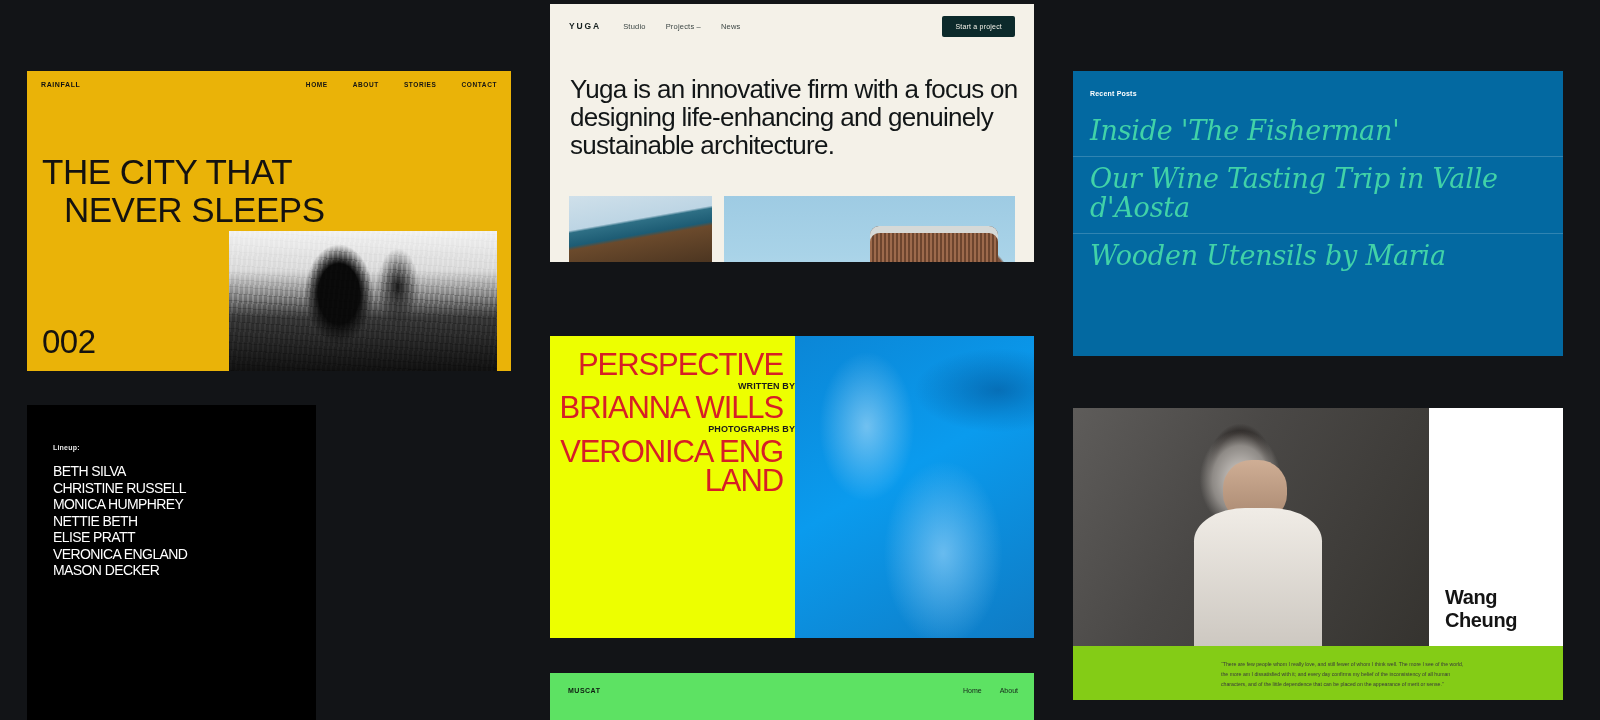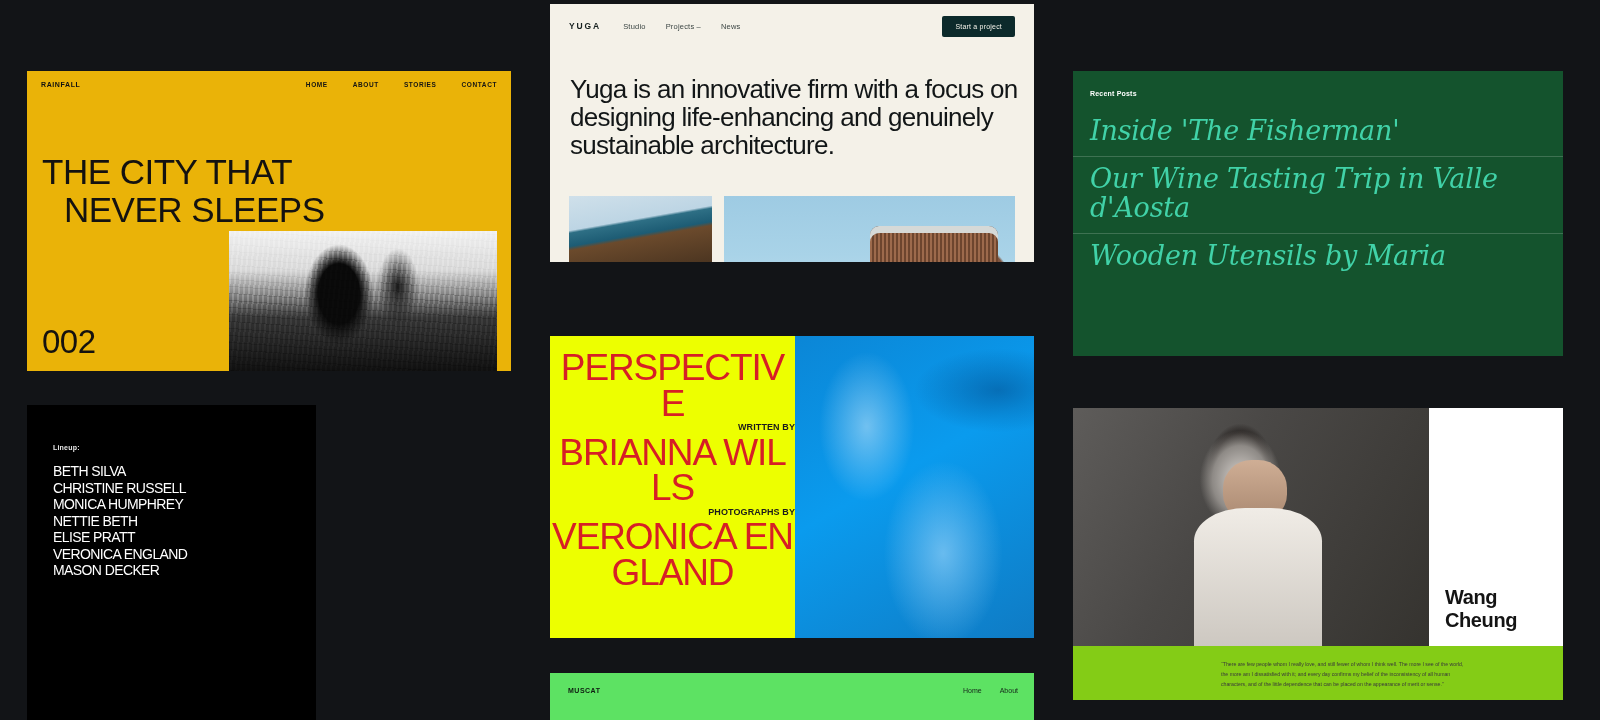--- a/index.html
+++ b/index.html
@@ -101,33 +101,33 @@
   #persp .blue {
     position:absolute; left:245px; top:0; right:0; height:100%;
     background:
       radial-gradient(ellipse 70px 110px at 30% 30%, rgba(255,255,255,.42) 0%, rgba(255,255,255,0) 68%),
       radial-gradient(ellipse 90px 140px at 62% 72%, rgba(180,225,255,.55) 0%, rgba(180,225,255,0) 66%),
       radial-gradient(ellipse 120px 60px at 85% 18%, rgba(0,60,120,.45) 0%, rgba(0,60,120,0) 70%),
       linear-gradient(150deg, #0b86d6 0%, #0a9bee 45%, #0f7bc4 100%);
   }
   #persp .txt { position:absolute; left:0; top:14px; width: 245px; text-align:right; padding-right:0; }
   #persp .big {
-    font-size: 37px; font-weight: 400; color:#D61F26; line-height: 0.96;
-    letter-spacing:-1.1px; padding-right: 0px; word-break: break-all; text-align: center;
+    font-size: 31px; font-weight: 400; color:#D61F26; line-height: 0.96;
+    letter-spacing:-1.1px; padding-right: 12px; word-break: break-all;
   }
   #persp .small { font-size: 9px; font-weight: bold; color:#1b1b1b; letter-spacing:.1px; line-height: 1.5; }
 
   
   #muscat { left:550px; top:673px; width:484px; height:47px; background:#5DE263; }
   #muscat .logo { position:absolute; left:18px; top:14px; font-size:7px; font-weight:bold; letter-spacing:.5px; color:#0f1a10;}
   #muscat .nav { position:absolute; right:16px; top:14px; display:flex; gap:18px; }
   #muscat .nav span { font-size:7px; color:#15251a; }
 
   
-  #posts { left:1073px; top:71px; width:490px; height:285px; background:#14532d; }
+  #posts { left:1073px; top:71px; width:490px; height:285px; background:#0369a1; }
   #posts .label { position:absolute; left:17px; top:19px; font-size:7px; font-weight:bold; color:#fff; letter-spacing:.2px;}
   #posts .list { position:absolute; left:0; right:0; top:38px; }
   #posts .row {
     border-top: 1px solid rgba(255,255,255,.18);
     padding: 8px 17px 10px 17px;
   }
   #posts .row:first-child { border-top: none; }
   #posts .row span {
     font-family: "DejaVu Serif", serif;
     font-style: italic; font-weight: 400;

